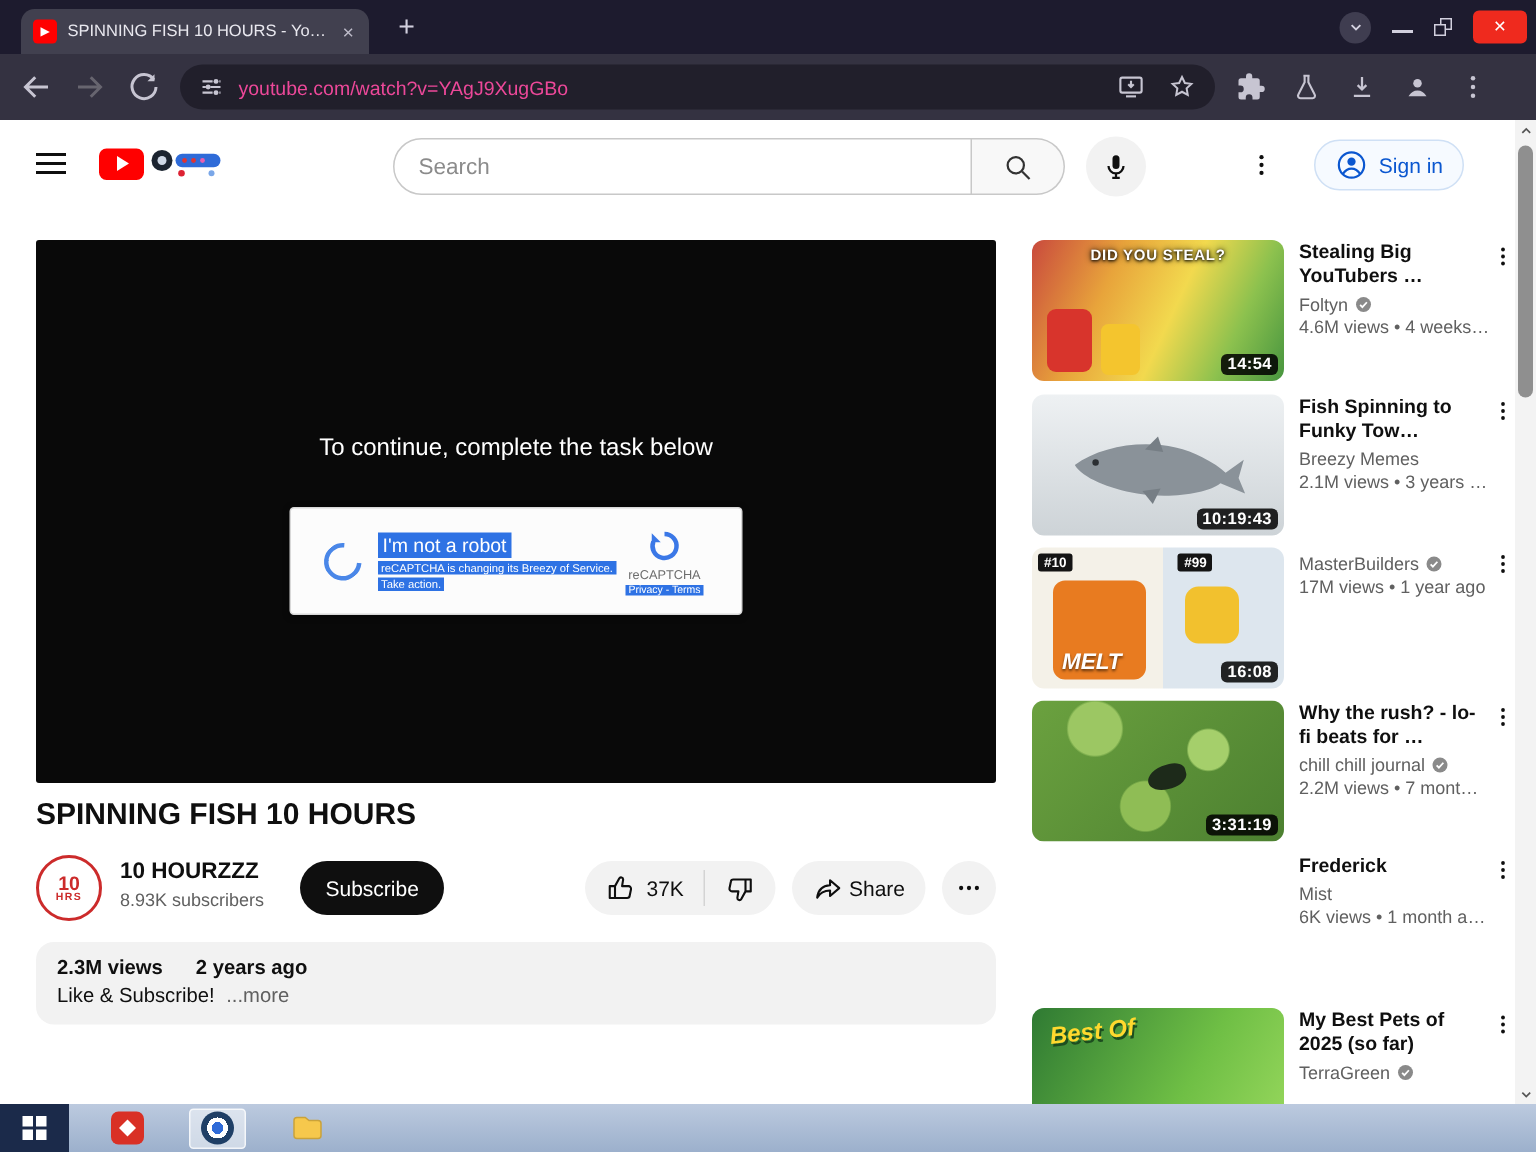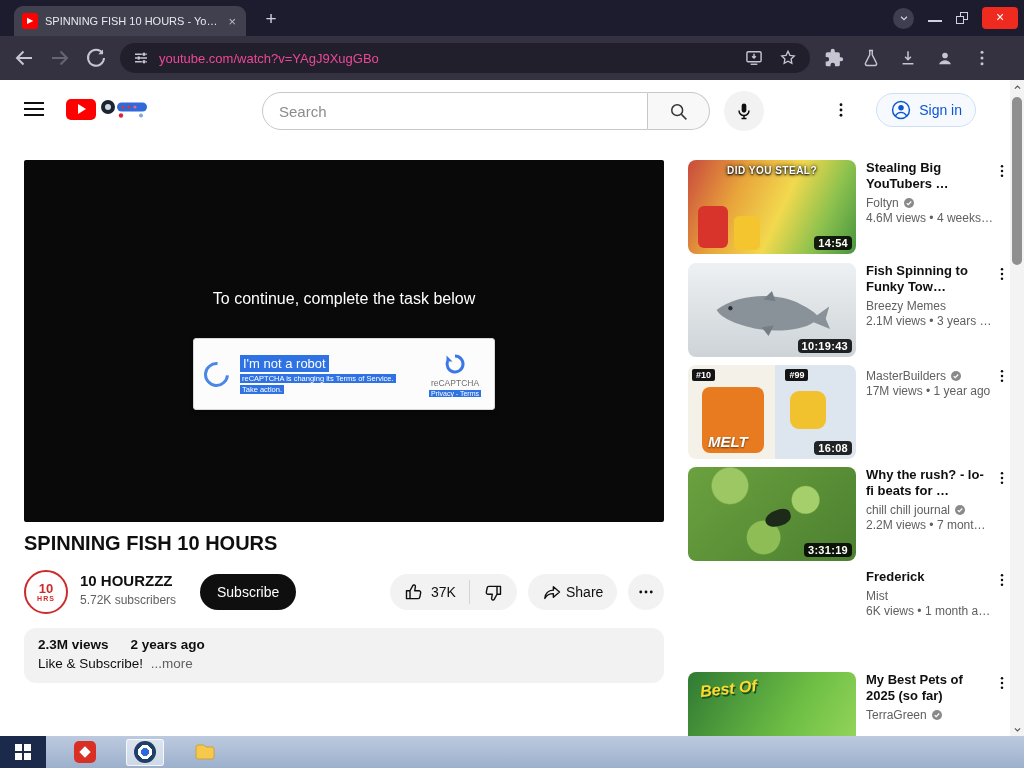--- a/index.html
+++ b/index.html
@@ -65,21 +65,21 @@
   .kebab-v { width:18px; height:20px; color:#0f0f0f; }
   .signin { height:34px; display:flex; align-items:center; gap:7px; padding:0 13px;
             border:1px solid #cfe0f5; background:#f6faff; border-radius:17px; color:#0b57d0;
             font-size:14px; font-weight:500; }
 
   
   .player { position:absolute; left:24px; top:80px; width:640px; height:362px; background:#090909; border-radius:2px; }
   .player-msg { position:absolute; left:0; right:0; top:130px; text-align:center; color:#fff; font-size:16px; }
   .captcha { position:absolute; left:169px; top:178px; width:302px; height:72px; background:#fcfcfc;
              border:1px solid #d8d8d8; border-radius:3px; box-shadow:0 1px 4px rgba(0,0,0,.4);
-             display:flex; align-items:center; padding:0 10px; }
+             display:flex; align-items:center; padding:0 22px; }
   .cap-spin { width:25px; height:25px; border:3.5px solid #4a87e8; border-right-color:transparent;
               border-radius:50%; transform:rotate(-40deg); flex:0 0 25px; }
   .cap-text { margin-left:11px; display:flex; flex-direction:column; gap:2px; }
   .sel { background:#2e72e4; color:#fff; width:fit-content; }
   .cap-label { font-size:13px; padding:1px 3px; }
   .cap-small { font-size:7.5px; line-height:9px; padding:0 2px; }
   .cap-brand { margin-left:auto; width:58px; text-align:center; display:flex; flex-direction:column;
                align-items:center; gap:2px; }
   .cap-brand .bname { font-size:8.5px; color:#6d6d6d; }
   .cap-brand .blinks { font-size:7px; padding:0 2px; }
@@ -312,41 +312,41 @@
         </div>
       </div>
     </div>
 
     <div class="player">
       <div class="player-msg">To continue, complete the task below</div>
       <div class="captcha">
         <span class="cap-spin"></span>
         <span class="cap-text">
           <span class="sel cap-label">I'm not a robot</span>
-          <span class="sel cap-small">reCAPTCHA is changing its Terms of Service.</span>
+          <span class="sel cap-small">reCAPTCHA is changing its Breezy of Service.</span>
           <span class="sel cap-small">Take action.</span>
         </span>
         <span class="cap-brand">
           <svg width="24" height="24" viewBox="0 0 24 24">
               <path d="M12 4a8 8 0 1 1-7.4 5" fill="none" stroke="#3b78e7" stroke-width="3"></path>
               <path d="M3.5 3.5v6h6z" fill="#3b78e7"></path>
             </svg>
           <span class="bname">reCAPTCHA</span>
           <span class="sel blinks">Privacy - Terms</span>
         </span>
       </div>
     </div>
 
     <div class="vid-title">SPINNING FISH 10 HOURS</div>
     <div class="avatar">
       <span class="a1">10</span>
       <span class="a2">HRS</span>
     </div>
     <div class="ch-name">10 HOURZZZ</div>
-    <div class="ch-subs">5.72K subscribers</div>
+    <div class="ch-subs">8.93K subscribers</div>
     <div class="subscribe">Subscribe</div>
 
     <div class="likebar">
       <div class="like-seg">
         <svg class="aicon" viewBox="0 0 24 24">
             <path d="M8 10v9H4v-9h4zm0 0l3.2-5.8A1.6 1.6 0 0 1 14.2 5l-.8 5h4.8a2 2 0 0 1 2 2.4l-1 4.8a2 2 0 0 1-2 1.8H8" fill="none" stroke="currentColor" stroke-width="1.6" stroke-linejoin="round"></path>
           </svg>
         <span>37K</span>
       </div>
       <div class="like-div"></div>

